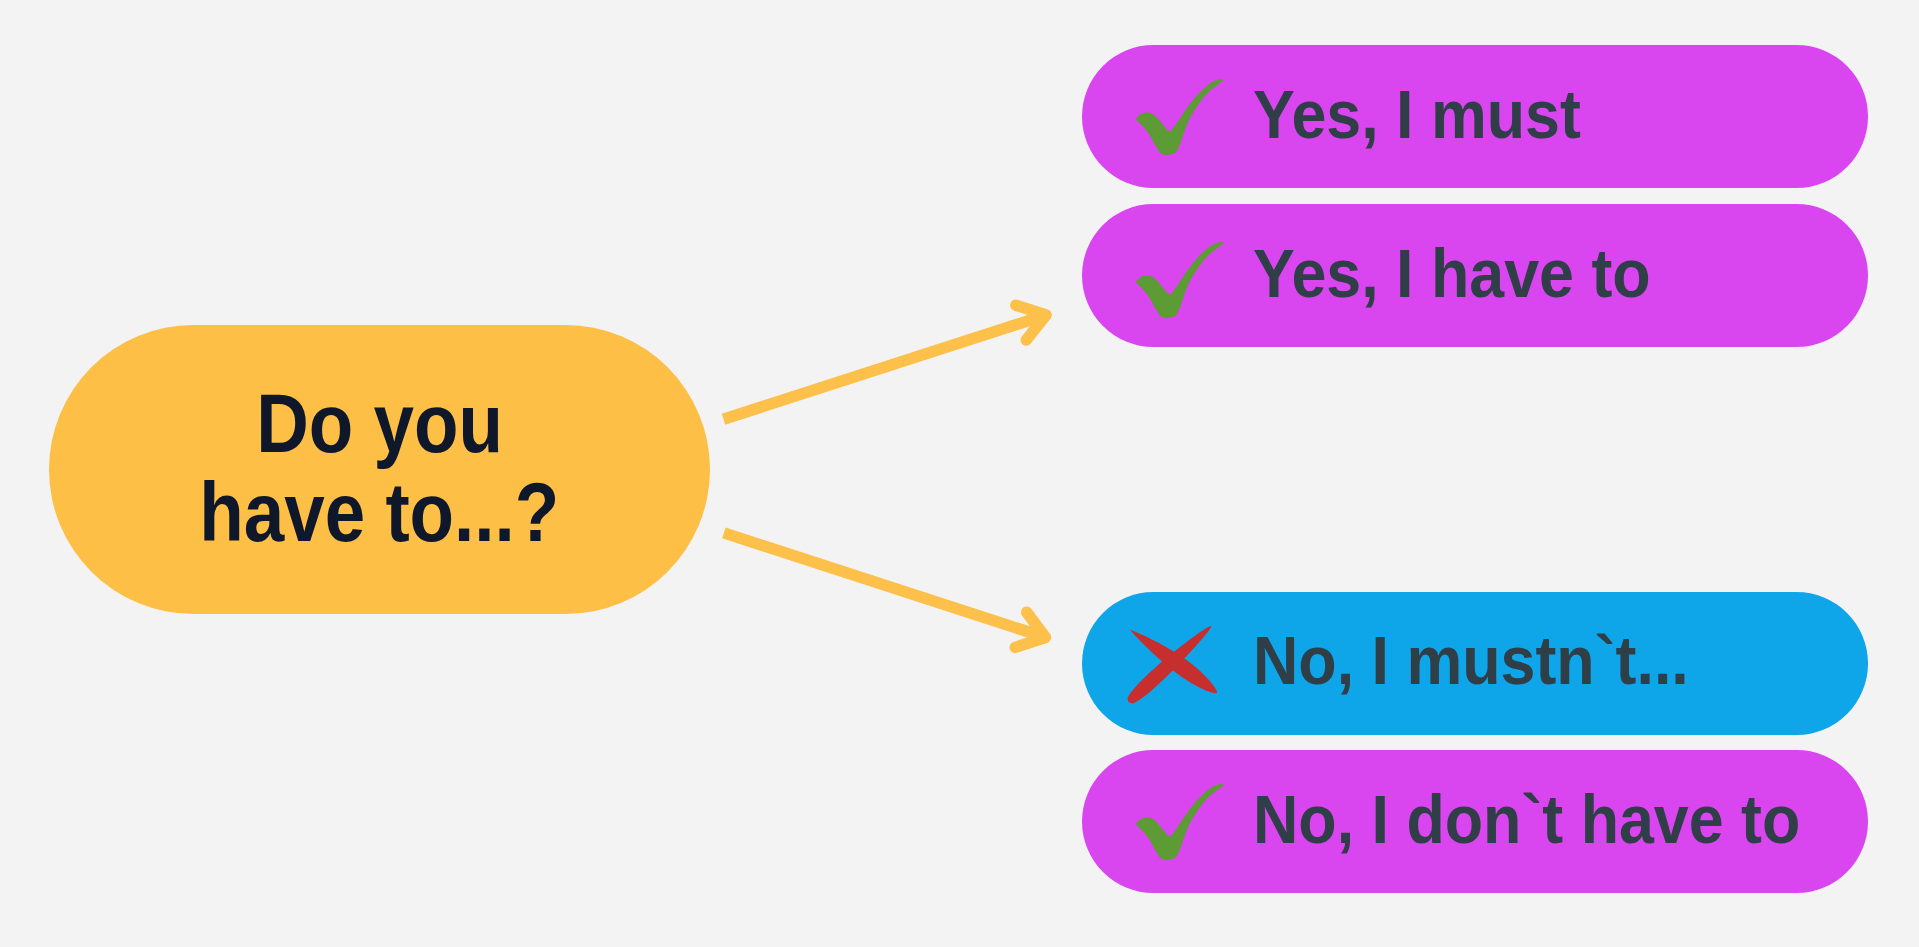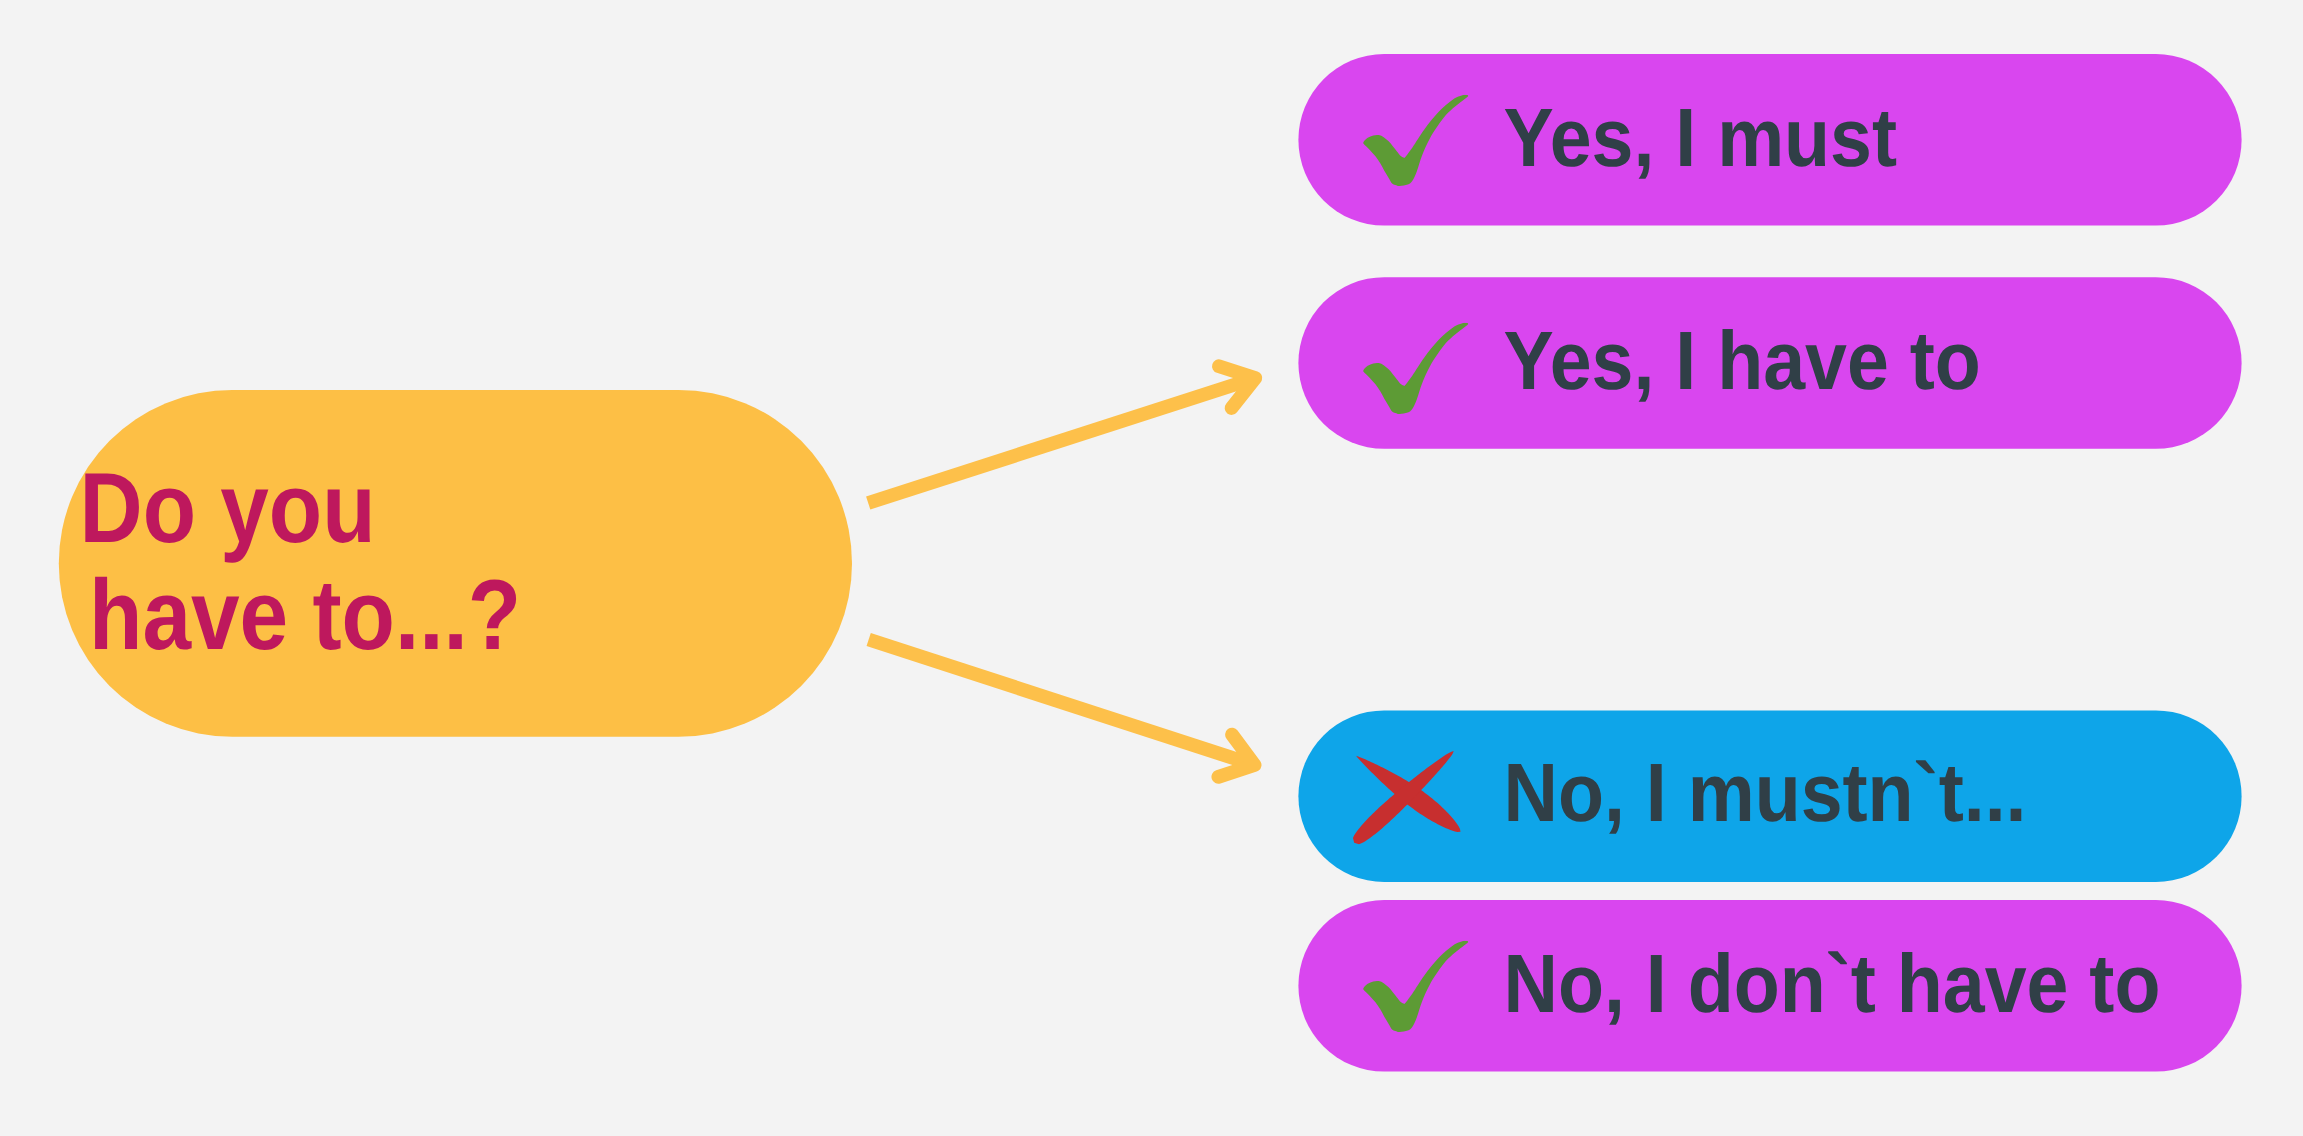--- a/index.html
+++ b/index.html
@@ -5,21 +5,21 @@
 <style>
   html,body{margin:0;padding:0;}
   body{width:1919px;height:947px;background:#f3f3f3;overflow:hidden;
        font-family:"Liberation Sans",sans-serif;-webkit-font-smoothing:antialiased;}
   .stage{position:relative;width:1919px;height:947px;background:#f3f3f3;}
 
   
   .qnode{position:absolute;left:48.7px;top:324.5px;width:661px;height:289.5px;
          background:#fdbf45;border-radius:200px;}
   .qtext{position:absolute;left:0;top:55.4px;width:661px;
-         font-weight:bold;font-size:83px;color:#be185d;text-align:left;
+         font-weight:bold;font-size:83px;color:#0f172a;text-align:center;
          line-height:88.7px;}
   .qline{display:block;white-space:nowrap;}
   .qline>span{display:inline-block;transform:scaleX(0.877);transform-origin:center;}
 
   
   .opt{position:absolute;left:1081.5px;width:786px;height:143px;border-radius:100px;}
   .opt.green{background:#d946ef;}
   .opt.pink{background:#0ea5e9;}
   .ico{position:absolute;}
   .ico.check{left:54.7px;width:87.5px;height:76.1px;}
@@ -52,21 +52,21 @@
     </g>
   </svg>
 
   <div class="opt green" style="top:45.3px">
     <svg class="ico check" style="top:33.4px" viewBox="1.5 1.2 87.2 75.3" preserveAspectRatio="none">
       <path fill="#5d9b35" d="M1.49 40.44C2.06 39.63 3.85 37.66 5.25 36.70C6.65 35.74 8.34 35.07 9.88 34.69C11.42 34.31 13.06 34.17 14.51 34.41C15.96 34.65 17.20 35.27 18.55 36.13C19.90 36.99 21.36 38.34 22.61 39.58C23.86 40.82 24.92 42.21 26.08 43.60C27.23 44.99 28.38 46.52 29.54 47.91C30.70 49.30 31.95 51.05 33.01 51.93C34.07 52.81 35.90 53.20 35.90 53.20C35.90 53.20 39.50 48.71 42.25 44.77C45.00 40.83 48.73 34.50 52.39 29.57C56.05 24.64 60.38 19.24 64.23 15.21C68.08 11.18 72.54 7.57 75.50 5.40C78.46 3.23 80.15 2.90 82.00 2.20C83.85 1.50 85.50 1.17 86.60 1.20C87.70 1.23 89.03 1.58 88.60 2.40C88.17 3.22 86.10 4.45 84.00 6.10C81.90 7.75 78.67 9.88 76.00 12.30C73.33 14.72 71.10 16.62 68.00 20.60C64.90 24.58 60.33 31.10 57.40 36.20C54.47 41.30 52.30 46.50 50.40 51.20C48.50 55.90 47.36 60.90 46.00 64.40C44.64 67.91 43.51 70.43 42.25 72.23C40.99 74.03 40.28 74.48 38.45 75.18C36.62 75.88 32.84 76.34 31.27 76.45C29.70 76.56 29.97 76.17 29.01 75.81C28.05 75.45 26.58 75.33 25.52 74.32C24.46 73.31 23.69 71.48 22.63 69.77C21.57 68.05 20.30 66.04 19.14 64.03C17.98 62.02 16.89 59.71 15.65 57.70C14.41 55.69 13.12 53.79 11.67 51.96C10.22 50.13 8.62 48.45 6.98 46.72C5.34 44.99 2.71 42.62 1.80 41.57C0.89 40.52 0.91 41.25 1.49 40.44Z"></path>
     </svg>
     <span class="lbl">Yes, I must</span>
   </div>
 
-  <div class="opt green" style="top:231px">
+  <div class="opt green" style="top:204px">
     <svg class="ico check" style="top:37.6px" viewBox="1.5 1.2 87.2 75.3" preserveAspectRatio="none">
       <path fill="#5d9b35" d="M1.49 40.44C2.06 39.63 3.85 37.66 5.25 36.70C6.65 35.74 8.34 35.07 9.88 34.69C11.42 34.31 13.06 34.17 14.51 34.41C15.96 34.65 17.20 35.27 18.55 36.13C19.90 36.99 21.36 38.34 22.61 39.58C23.86 40.82 24.92 42.21 26.08 43.60C27.23 44.99 28.38 46.52 29.54 47.91C30.70 49.30 31.95 51.05 33.01 51.93C34.07 52.81 35.90 53.20 35.90 53.20C35.90 53.20 39.50 48.71 42.25 44.77C45.00 40.83 48.73 34.50 52.39 29.57C56.05 24.64 60.38 19.24 64.23 15.21C68.08 11.18 72.54 7.57 75.50 5.40C78.46 3.23 80.15 2.90 82.00 2.20C83.85 1.50 85.50 1.17 86.60 1.20C87.70 1.23 89.03 1.58 88.60 2.40C88.17 3.22 86.10 4.45 84.00 6.10C81.90 7.75 78.67 9.88 76.00 12.30C73.33 14.72 71.10 16.62 68.00 20.60C64.90 24.58 60.33 31.10 57.40 36.20C54.47 41.30 52.30 46.50 50.40 51.20C48.50 55.90 47.36 60.90 46.00 64.40C44.64 67.91 43.51 70.43 42.25 72.23C40.99 74.03 40.28 74.48 38.45 75.18C36.62 75.88 32.84 76.34 31.27 76.45C29.70 76.56 29.97 76.17 29.01 75.81C28.05 75.45 26.58 75.33 25.52 74.32C24.46 73.31 23.69 71.48 22.63 69.77C21.57 68.05 20.30 66.04 19.14 64.03C17.98 62.02 16.89 59.71 15.65 57.70C14.41 55.69 13.12 53.79 11.67 51.96C10.22 50.13 8.62 48.45 6.98 46.72C5.34 44.99 2.71 42.62 1.80 41.57C0.89 40.52 0.91 41.25 1.49 40.44Z"></path>
     </svg>
     <span class="lbl">Yes, I have to</span>
   </div>
 
   <div class="opt pink" style="top:591.5px">
     <svg class="ico cross" viewBox="1.5 0.6 89.1 76.7" preserveAspectRatio="none">
       <path fill="#c72f2f" d="M4.50 5.25 L5.54 6.58 L6.64 7.83 L7.76 9.07 L8.90 10.29 L10.04 11.50 L11.19 12.70 L12.35 13.91 L13.51 15.10 L14.69 16.30 L15.87 17.49 L17.05 18.68 L18.24 19.87 L19.44 21.05 L20.64 22.23 L21.85 23.41 L23.07 24.59 L24.30 25.76 L25.53 26.94 L26.76 28.10 L28.01 29.27 L29.26 30.43 L30.52 31.58 L31.79 32.73 L33.07 33.88 L34.36 35.02 L35.65 36.15 L36.96 37.28 L38.27 38.40 L39.59 39.51 L40.93 40.62 L42.27 41.72 L43.63 42.81 L45.00 43.89 L46.38 44.96 L47.77 46.03 L49.17 47.08 L50.59 48.12 L52.02 49.15 L53.46 50.17 L54.92 51.18 L56.39 52.17 L57.88 53.15 L59.38 54.12 L60.90 55.08 L62.43 56.02 L63.98 56.94 L65.55 57.85 L67.13 58.75 L68.73 59.62 L70.35 60.48 L72.00 61.32 L73.66 62.13 L75.35 62.92 L77.06 63.69 L78.80 64.42 L80.58 65.11 L82.40 65.76 L84.29 66.33 L86.28 66.76 L88.76 66.55 L88.76 66.55 L88.27 64.11 L87.30 62.31 L86.23 60.66 L85.10 59.09 L83.93 57.58 L82.74 56.11 L81.51 54.68 L80.27 53.28 L79.01 51.91 L77.73 50.57 L76.44 49.26 L75.14 47.97 L73.82 46.71 L72.49 45.47 L71.15 44.25 L69.79 43.06 L68.43 41.88 L67.05 40.72 L65.67 39.59 L64.28 38.47 L62.87 37.38 L61.46 36.30 L60.04 35.24 L58.62 34.19 L57.18 33.17 L55.74 32.16 L54.29 31.16 L52.84 30.18 L51.38 29.22 L49.91 28.27 L48.44 27.34 L46.97 26.42 L45.48 25.51 L44.00 24.62 L42.51 23.74 L41.02 22.87 L39.52 22.02 L38.02 21.17 L36.52 20.34 L35.01 19.52 L33.51 18.70 L32.00 17.90 L30.49 17.11 L28.98 16.33 L27.46 15.56 L25.95 14.79 L24.43 14.04 L22.92 13.29 L21.40 12.55 L19.88 11.83 L18.36 11.11 L16.84 10.40 L15.32 9.70 L13.79 9.01 L12.27 8.33 L10.74 7.66 L9.21 7.01 L7.67 6.38 L6.11 5.77 L4.50 5.25Z"></path>
       <path fill="#c72f2f" d="M83.24 1.47 L81.38 1.94 L79.81 2.75 L78.30 3.62 L76.82 4.53 L75.36 5.47 L73.91 6.44 L72.47 7.41 L71.04 8.40 L69.61 9.41 L68.19 10.42 L66.77 11.45 L65.35 12.48 L63.93 13.52 L62.52 14.57 L61.11 15.63 L59.69 16.69 L58.28 17.76 L56.87 18.84 L55.46 19.93 L54.05 21.02 L52.64 22.12 L51.23 23.22 L49.82 24.34 L48.42 25.46 L47.01 26.58 L45.60 27.71 L44.19 28.85 L42.79 30.00 L41.38 31.15 L39.98 32.32 L38.57 33.48 L37.17 34.66 L35.77 35.84 L34.37 37.04 L32.98 38.24 L31.58 39.44 L30.19 40.66 L28.80 41.89 L27.41 43.13 L26.03 44.37 L24.65 45.63 L23.28 46.90 L21.91 48.18 L20.55 49.47 L19.19 50.77 L17.84 52.09 L16.50 53.42 L15.16 54.77 L13.84 56.13 L12.52 57.51 L11.22 58.91 L9.93 60.33 L8.66 61.78 L7.42 63.26 L6.20 64.77 L5.01 66.32 L3.88 67.94 L2.83 69.65 L1.96 71.56 L2.95 75.46 L2.95 75.46 L6.78 76.70 L8.74 75.96 L10.51 75.03 L12.20 74.01 L13.83 72.93 L15.42 71.82 L16.97 70.68 L18.50 69.51 L20.01 68.33 L21.49 67.13 L22.96 65.92 L24.41 64.70 L25.84 63.46 L27.27 62.22 L28.68 60.97 L30.07 59.72 L31.46 58.46 L32.83 57.19 L34.20 55.92 L35.55 54.64 L36.90 53.36 L38.23 52.07 L39.56 50.79 L40.88 49.50 L42.19 48.20 L43.49 46.91 L44.79 45.61 L46.08 44.31 L47.36 43.01 L48.64 41.71 L49.91 40.41 L51.17 39.11 L52.42 37.80 L53.68 36.50 L54.92 35.19 L56.16 33.89 L57.39 32.58 L58.62 31.28 L59.84 29.97 L61.06 28.67 L62.26 27.36 L63.47 26.05 L64.67 24.75 L65.86 23.44 L67.05 22.13 L68.22 20.82 L69.40 19.51 L70.56 18.20 L71.72 16.89 L72.87 15.57 L74.02 14.25 L75.15 12.93 L76.27 11.60 L77.38 10.26 L78.48 8.91 L79.56 7.55 L80.61 6.17 L81.63 4.76 L82.59 3.28 L83.24 1.47Z"></path>

